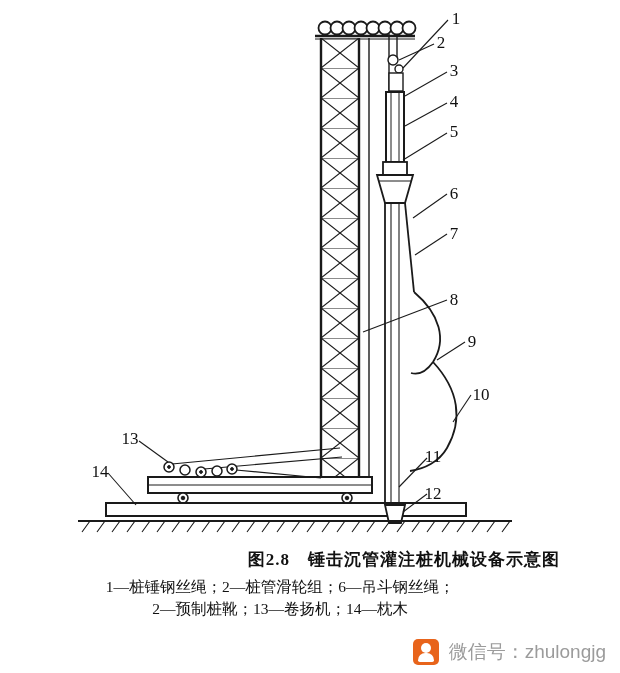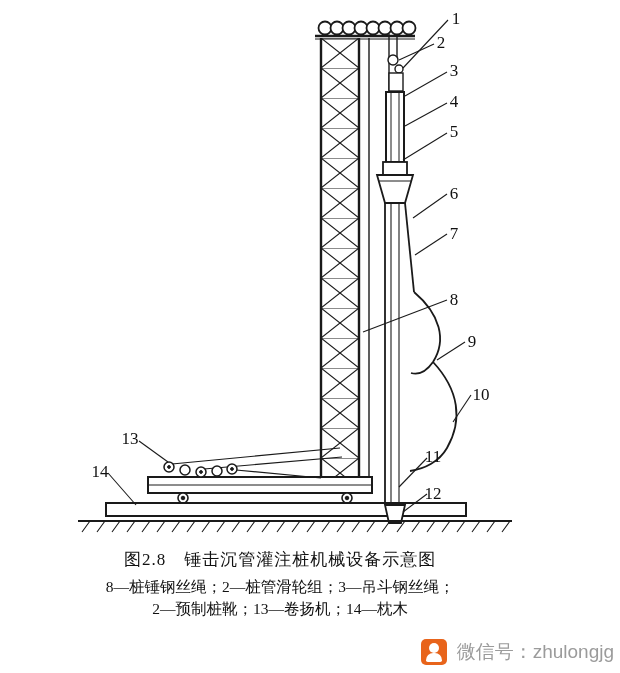--- a/index.html
+++ b/index.html
@@ -6,30 +6,30 @@
   .page{
     position:relative;
     width:620px;height:673px;
     background:#ffffff;
     font-family:"Liberation Serif", serif;
     overflow:hidden;
   }
   .diagram{position:absolute;left:0;top:0;}
   .caption{
     position:absolute;left:0;top:548px;width:560px;
-    text-align:center;font-size:17px;font-weight:normal;color:#111;
+    text-align:right;font-size:17px;font-weight:bold;color:#111;
     letter-spacing:1px;
   }
   .legend{
     position:absolute;left:0;top:576px;width:560px;
     text-align:center;font-size:15.5px;color:#111;line-height:22px;
   }
   .legend .legend-line{white-space:nowrap;}
   .watermark{
-    position:absolute;right:4px;bottom:6px;
+    position:absolute;right:12px;bottom:6px;
     display:flex;align-items:flex-end;gap:10px;
     background:rgba(255,255,255,0.85);
     padding:2px 2px;
   }
   .wm-icon{
     width:26px;height:26px;border-radius:5px;
     position:relative;flex:0 0 auto;
   }
   .wm-icon .head{
     position:absolute;left:8px;top:4px;width:10px;height:10px;
@@ -181,21 +181,21 @@
       <text x="433" y="462">11</text>
       <text x="433" y="499">12</text>
       <text x="130" y="444">13</text>
       <text x="100" y="477">14</text>
     </g>
   </svg>
 
   <div class="caption">图2.8　锤击沉管灌注桩机械设备示意图</div>
 
   <div class="legend">
-    <div class="legend-line">8—桩锤钢丝绳；2—桩管滑轮组；3—吊斗钢丝绳；</div>
+    <div class="legend-line">1—桩锤钢丝绳；2—桩管滑轮组；6—吊斗钢丝绳；</div>
     <div class="legend-line">2—预制桩靴；13—卷扬机；14—枕木</div>
   </div>
 
   <div class="watermark">
     <span class="wm-icon" style="background: rgb(232, 100, 27);">
       <span class="head"></span>
       <span class="body"></span>
     </span>
     <span class="wm-text" style="color: rgb(155, 155, 155);">微信号：zhulongjg</span>
   </div>

